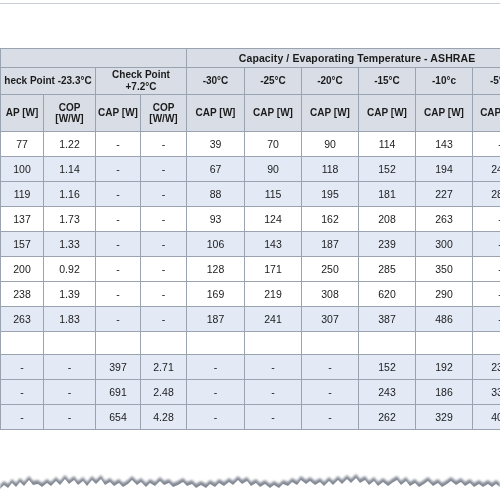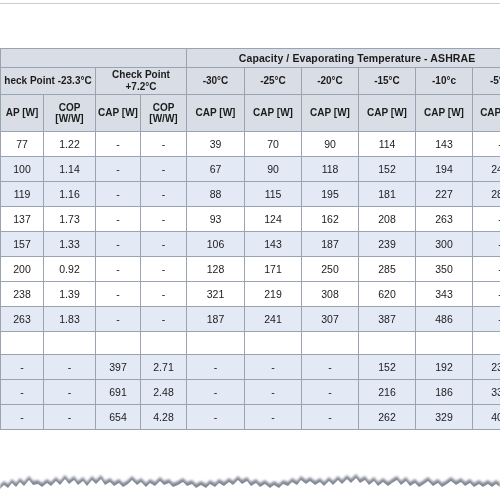--- a/index.html
+++ b/index.html
@@ -237,25 +237,25 @@
           <td>250</td>
           <td>285</td>
           <td>350</td>
           <td>-</td>
         </tr>
         <tr class="rw">
           <td>238</td>
           <td>1.39</td>
           <td>-</td>
           <td>-</td>
-          <td>321</td>
+          <td>169</td>
           <td>219</td>
           <td>308</td>
           <td>620</td>
-          <td>343</td>
+          <td>290</td>
           <td>-</td>
         </tr>
         <tr class="rb">
           <td>263</td>
           <td>1.83</td>
           <td>-</td>
           <td>-</td>
           <td>187</td>
           <td>241</td>
           <td>307</td>
@@ -288,21 +288,21 @@
           <td>239</td>
         </tr>
         <tr class="rb">
           <td>-</td>
           <td>-</td>
           <td>691</td>
           <td>2.48</td>
           <td>-</td>
           <td>-</td>
           <td>-</td>
-          <td>216</td>
+          <td>243</td>
           <td>186</td>
           <td>337</td>
         </tr>
         <tr class="rb">
           <td>-</td>
           <td>-</td>
           <td>654</td>
           <td>4.28</td>
           <td>-</td>
           <td>-</td>

